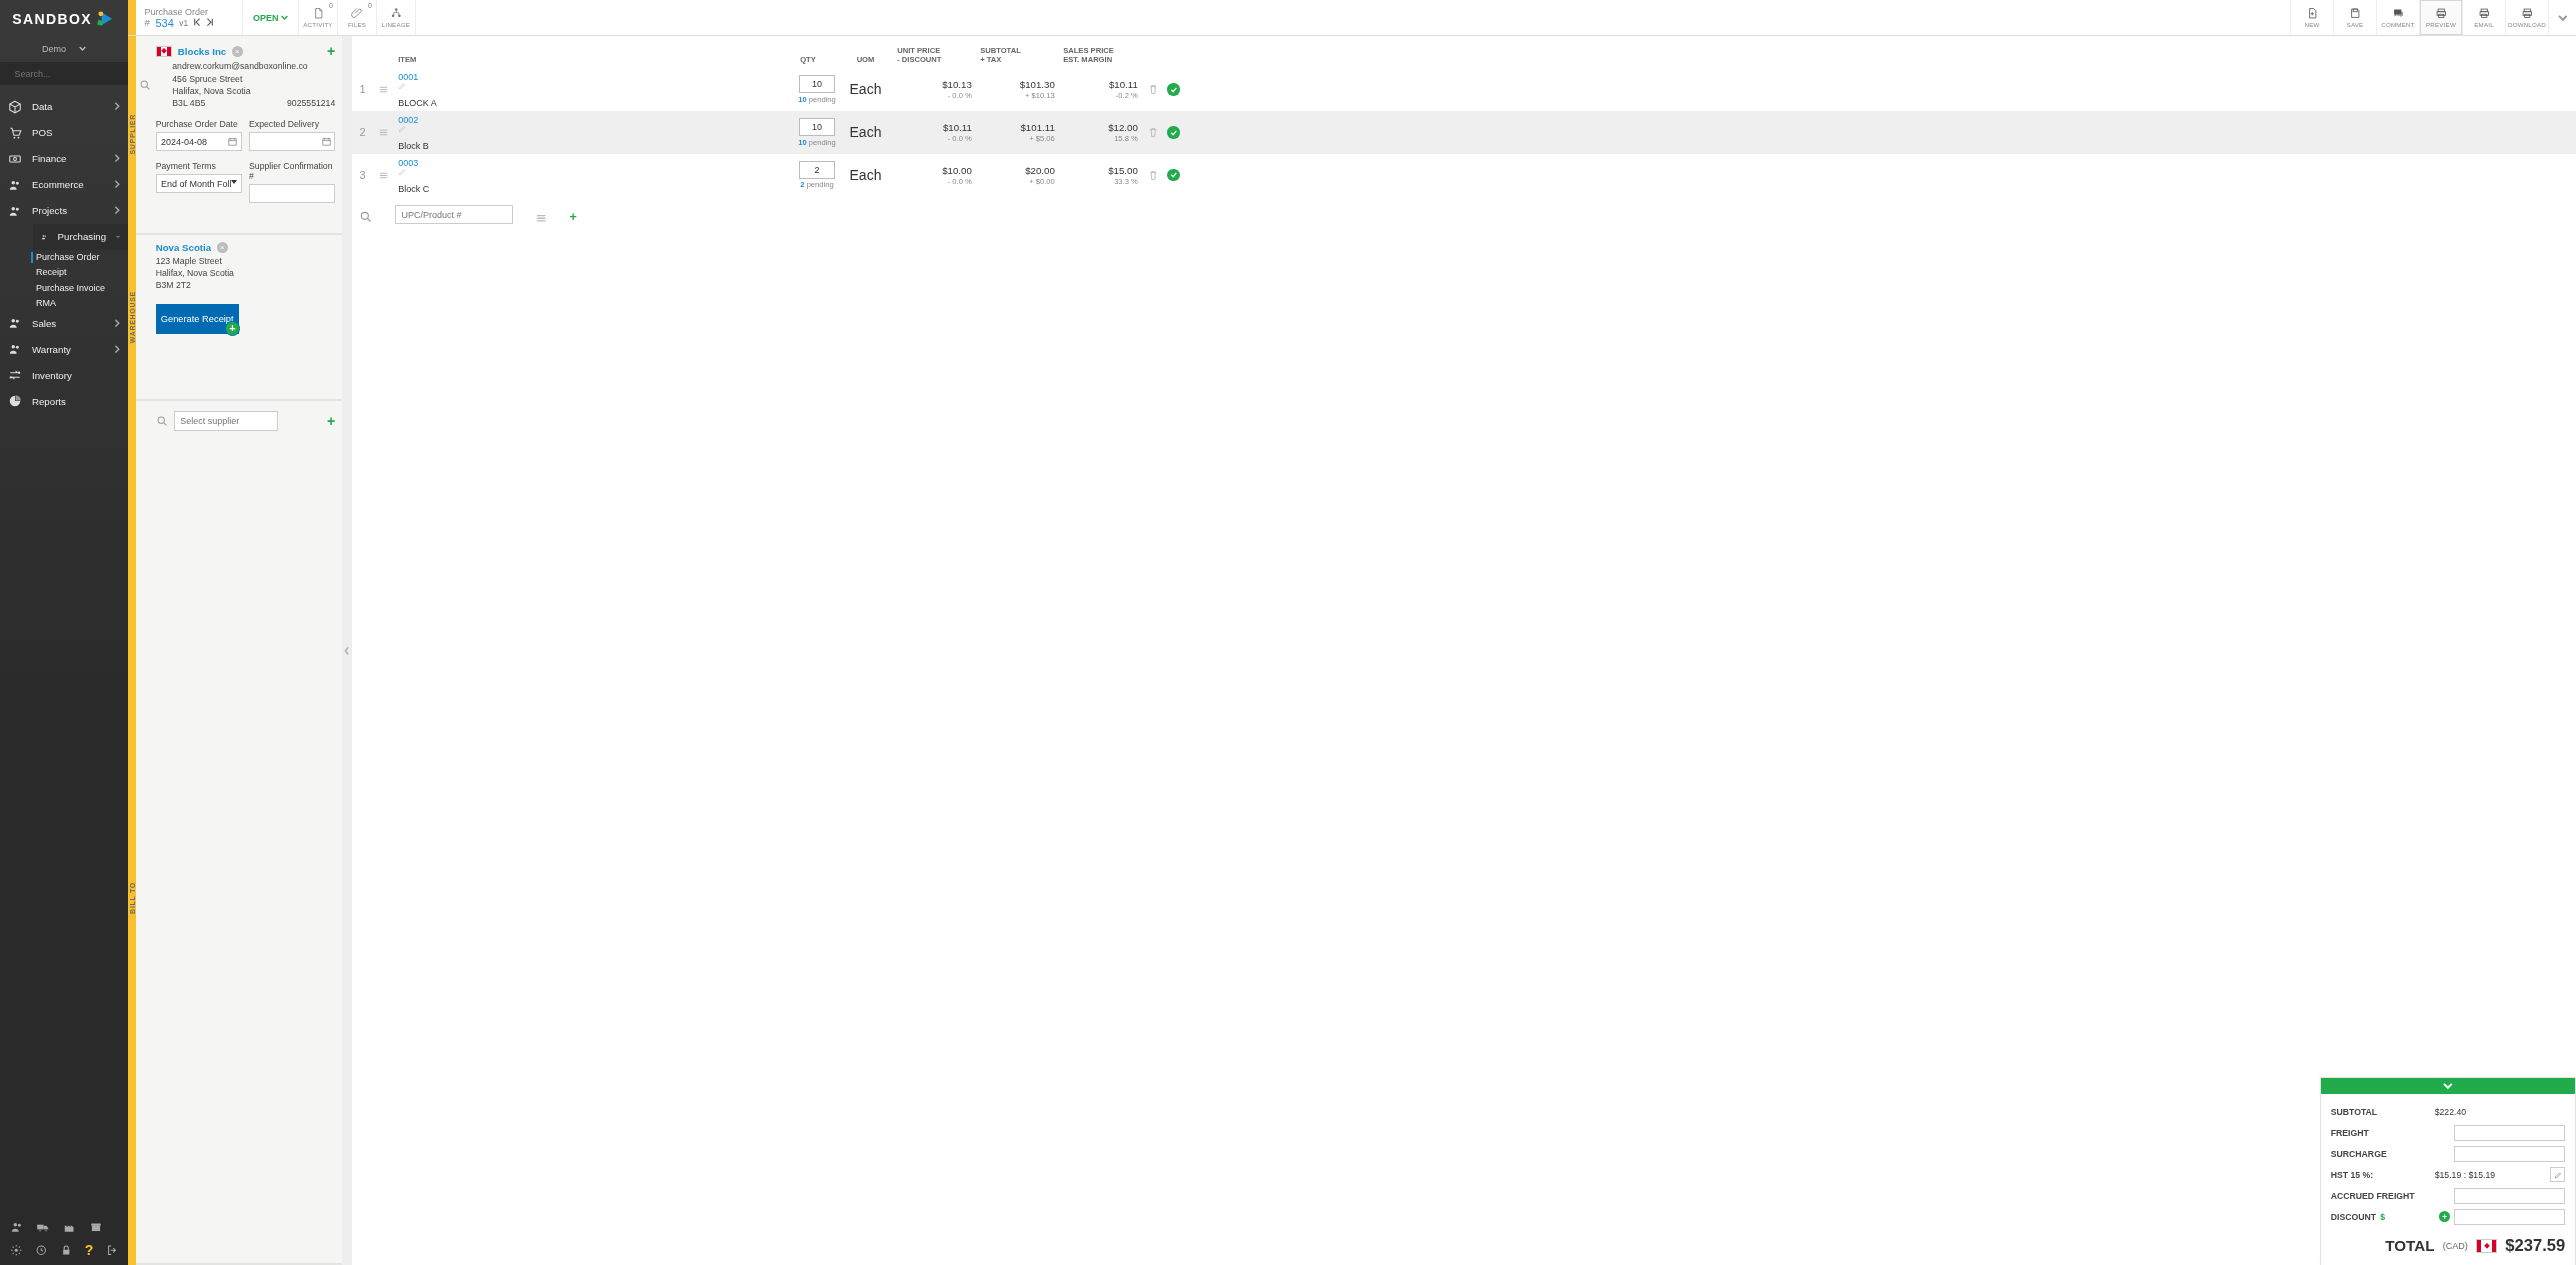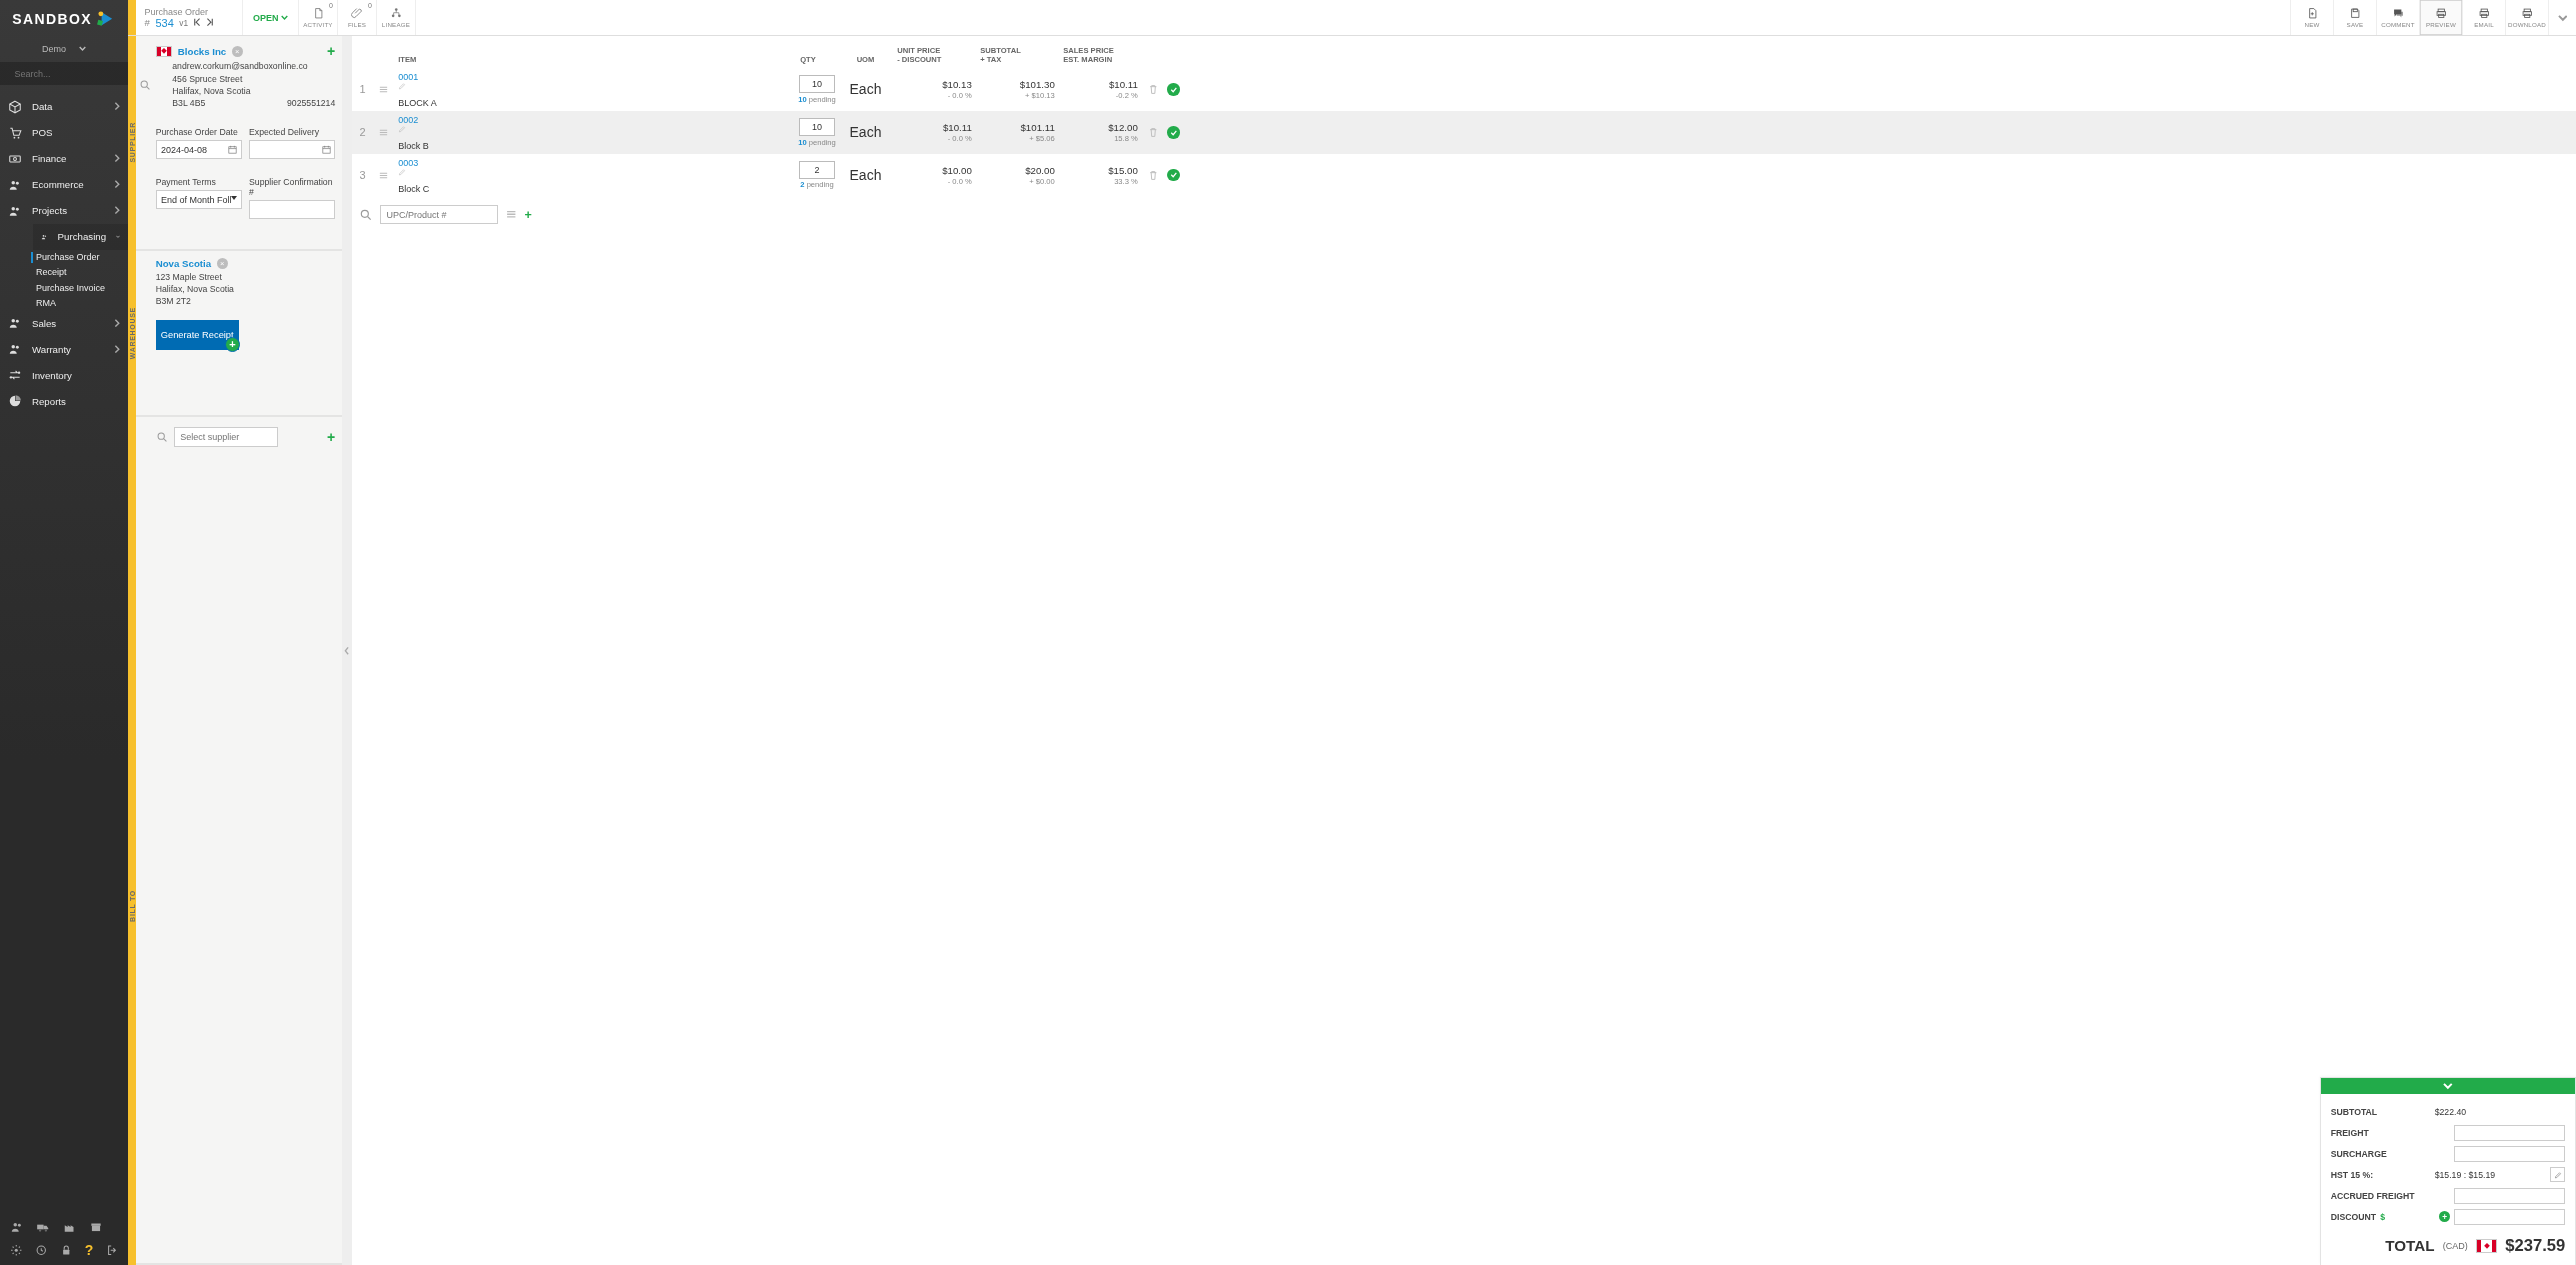--- a/index.html
+++ b/index.html
@@ -80,21 +80,21 @@
   .flag { width:16.6px; height:11px; border:0.7px solid #ccc; display:inline-block; position:relative; background:#fff;}
   .flag::before,.flag::after{content:"";position:absolute;top:0;bottom:0;width:4.2px;background:#d80027;}
   .flag::before{left:0;} .flag::after{right:0;}
   .flag .leaf{position:absolute;left:50%;top:50%;width:4.2px;height:4.2px;background:#d80027;transform:translate(-50%,-50%) rotate(45deg);}
   .supplier-head a { color:var(--accent-blue); font-weight:600; text-decoration:none; font-size:9.7px; }
   .remove-chip { width:11px; height:11px; border-radius:50%; background:#bdbdbd; color:#fff; display:inline-flex; align-items:center; justify-content:center; font-size:7.6px; cursor:pointer;}
   .add-green { color:var(--accent-green); font-size:14px; font-weight:700; cursor:pointer; margin-left:auto;}
   .mini-search { position:absolute; left:2.8px; top:43px; color:#9a9a9a;}
   .addr { font-size:8.7px; color:#444; line-height:1.4; margin-top:1.4px; margin-left:16.6px;}
   .addr .row2 { display:flex; justify-content:space-between; }
-  .form-row { display:flex; gap:7px; margin-top:18px; margin-left:0;}
+  .form-row { display:flex; gap:7px; margin-top:10px; margin-left:0;}
   .form-col { flex:1; display:flex; flex-direction:column; gap:2.8px;}
   .form-col label { font-size:8.7px; color:#444; }
   .input, .select { height:19.4px; border:0.7px solid #ccc; background:#fff; padding:0 4.2px; font-size:9px; display:flex; align-items:center; position:relative;}
   .input .cal { position:absolute; right:2.8px; top:2.8px; color:#777; }
   .select .caret { position:absolute; right:4.2px; top:4.8px; border-left:3.5px solid transparent;border-right:3.5px solid transparent;border-top:4.2px solid #333;}
   .warehouse a { color:var(--accent-blue); font-weight:600; text-decoration:none; }
   .gen-receipt { margin-top:12.5px; width:83px; height:30.5px; background:#006bb3; color:#fff; font-size:9.3px; display:flex; align-items:center; justify-content:center; position:relative; cursor:pointer;}
   .gen-receipt .plus { position:absolute; right:-1.4px; bottom:-1.4px; width:15.2px; height:15.2px; border-radius:50%; background:var(--accent-green); color:#fff; display:flex; align-items:center; justify-content:center; font-size:11px; font-weight:700; border:1.4px solid #006bb3;}
   .billto-row { display:flex; align-items:center; gap:5.5px; margin-top:2.8px;}
   .billto-row .search-ico{ color:#9a9a9a;}
@@ -122,21 +122,21 @@
   .pending { font-size:7.6px; color:#888; margin-top:1.4px;}
   .pending b { color:var(--accent-blue); font-weight:600;}
   .grow .uom { text-align:center; font-size:14px;}
   .grow .num { text-align:right; padding-right:4.2px;}
   .grow .num .big { font-size:9.7px;}
   .grow .num .sm { font-size:7.6px; color:#888; margin-top:1.4px;}
   .grow .trash { color:#bbb; cursor:pointer; display:flex; justify-content:center;}
   .grow .ok { display:flex; justify-content:center;}
   .okdot { width:12.5px; height:12.5px; border-radius:50%; background:var(--accent-green); display:flex; align-items:center; justify-content:center;}
   .okdot svg { color:#fff;}
-  .addrow { display:flex; align-items:center; gap:7px; padding:8.3px 7px;}
+  .addrow { display:flex; align-items:flex-end; gap:22px; padding:8.3px 7px;}
   .addrow .search-ico{color:#9a9a9a;}
   .addrow input { width:118px; height:19.4px; border:0.7px solid #ccc; padding:0 5.5px; font-size:9px;}
   .addrow .bars{color:#bbb;}
   .addrow .plus{color:var(--accent-green); font-size:12.5px; font-weight:700; cursor:pointer;}
 
   
   .totals { position:absolute; right:0; bottom:0; width:256px; border:0.7px solid #e3e3e3; border-bottom:none; background:#fff; box-shadow:0 -0.7px 2.8px rgba(0,0,0,.04); }
   .totals .handle { height:16.6px; background:var(--accent-green); display:flex; align-items:center; justify-content:center; cursor:pointer;}
   .totals .body { padding:7px 9.7px 5.5px;}
   .trow { display:flex; align-items:center; height:21px; font-size:8.7px;}

